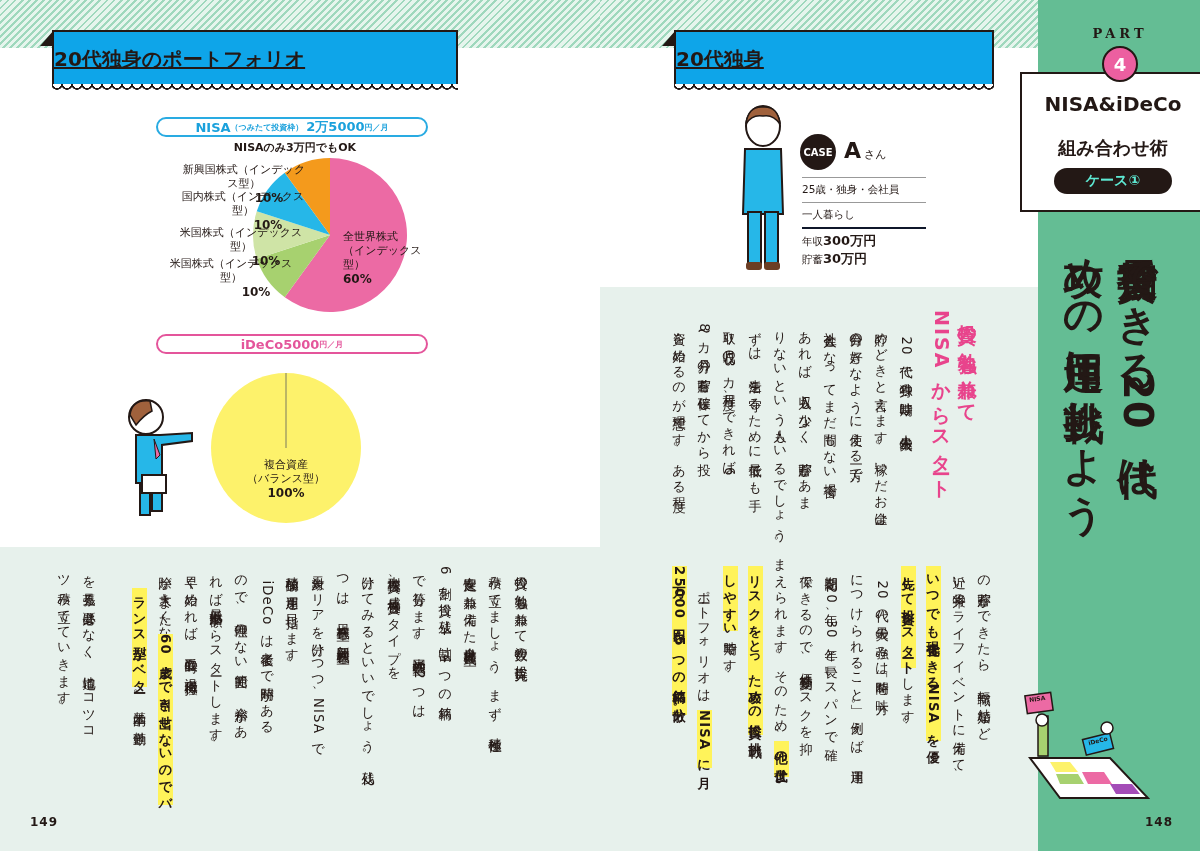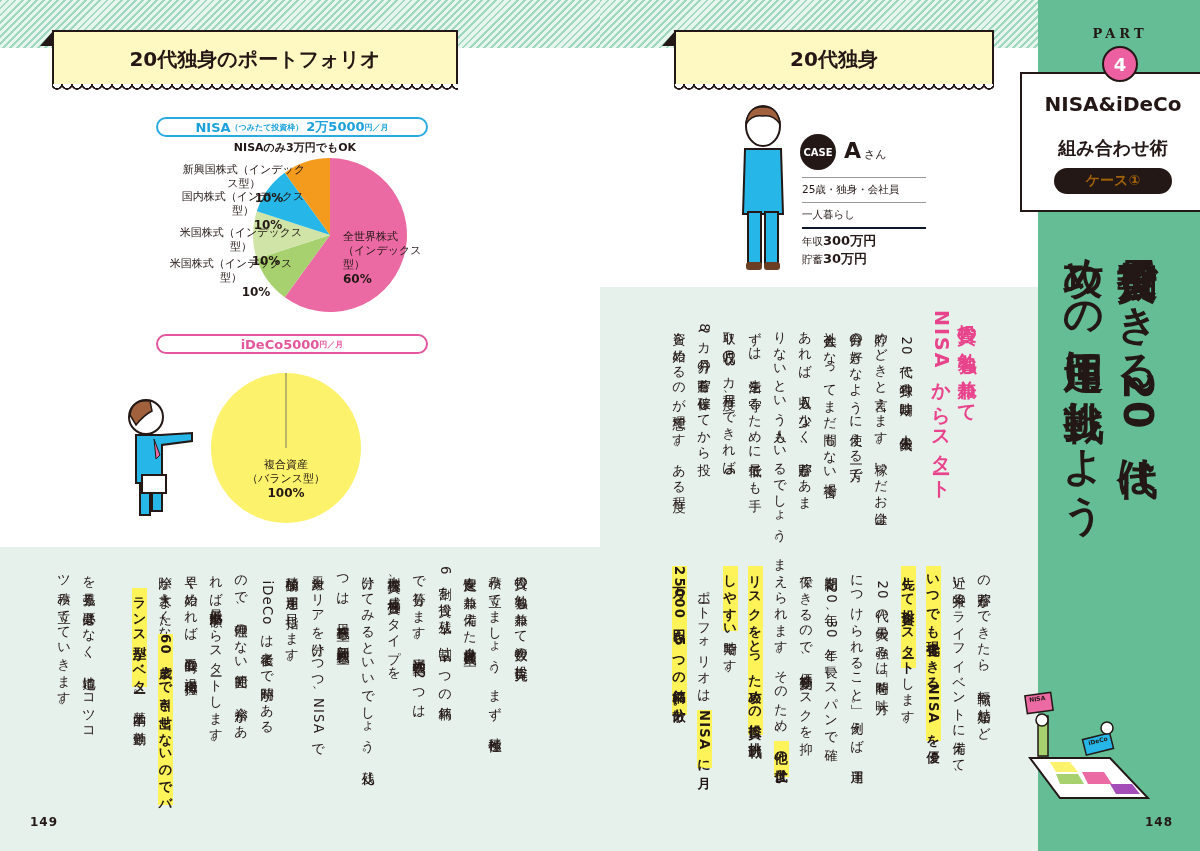--- a/index.html
+++ b/index.html
@@ -6,23 +6,23 @@
   html, body { width: 1200px; height: 851px; overflow: hidden; background: #ffffff; }
   body { position: relative; font-family: "DejaVu Sans", sans-serif; color: #231815; }
 
   .stripes {
     position: absolute; top: 0; height: 48px;
     background: repeating-linear-gradient(135deg, #9fd8bd 0 2px, #e6f5ed 2px 5px);
   }
   .mint { position: absolute; background: #e7f1ec; }
 
   .banner {
-    position: absolute; background: #fef9c3; border: 2px solid #231815; border-bottom: none;
-    display: flex; align-items: center; justify-content: center;
-    font-weight: bold; font-size: 20px;
+    position: absolute; background: #0ea5e9; border: 2px solid #231815; border-bottom: none;
+    display: flex; align-items: center; 
+    font-weight: bold; font-size: 20px; text-decoration: underline;
   }
   .banner::after {
     content: ""; position: absolute; left: -2px; right: -2px; bottom: -8px; height: 10px;
     background:
       radial-gradient(circle at 5px 0, #fff 4px, #231815 4px, #231815 5.5px, transparent 6px) 0 0 / 10px 10px repeat-x;
   }
   .banner .fold {
     position: absolute; left: -14px; top: -2px; width: 0; height: 0;
     border-top: 16px solid transparent; border-right: 14px solid #231815;
   }
@@ -215,21 +215,21 @@
   <div class="vcol" style="left:691px;top:566px;"><span>　ポートフォリオは、</span><span class="hl">NISAに月</span></div>
   <div class="vcol" style="left:666px;top:566px;"><span class="hl">2万5000円を5つの銘柄に分散。</span></div>
 </div>
 
 <div class="side"></div>
 <div style="position:absolute;left:1080px;top:26px;width:80px;text-align:center;font-family:'DejaVu Serif',serif;font-size:13px;font-weight:bold;letter-spacing:4px;">PART</div>
 <div style="position:absolute;left:1102px;top:46px;width:36px;height:36px;border-radius:50%;background:#ec5fa0;border:2px solid #231815;color:#fff;font-size:18px;font-weight:bold;display:flex;align-items:center;justify-content:center;z-index:3;">4</div>
 <div style="position:absolute;left:1020px;top:72px;width:184px;height:140px;background:#fff;border:2px solid #231815;border-right:none;z-index:2;">
   <div style="margin-top:18px;text-align:center;font-size:20px;font-weight:bold;">NISA&amp;iDeCo</div>
   <div style="margin-top:20px;text-align:center;font-size:18px;font-weight:bold;">組み合わせ術</div>
-  <div style="margin:8px auto 0;width:118px;height:26px;border-radius:13px;background:#231815;color:#a16207;font-size:14px;font-weight:bold;display:flex;align-items:center;justify-content:center;">ケース①</div>
+  <div style="margin:8px auto 0;width:118px;height:26px;border-radius:13px;background:#231815;color:#5eead4;font-size:14px;font-weight:bold;display:flex;align-items:center;justify-content:center;">ケース①</div>
 </div>
 
 <div class="vtitle" style="left:1112px;top:228px;">長期投資できる20代は</div>
 <div class="vtitle" style="left:1058px;top:228px;">攻めの運用に挑戦しよう</div>
 
 <svg style="position:absolute;left:1020px;top:680px;" width="130" height="120" viewBox="0 0 130 120">
   <path d="M10,78 L90,78 L128,118 L40,118 Z" fill="#fff" stroke="#231815" stroke-width="2"></path>
   <path d="M30,82 L50,82 L58,92 L36,92 Z" fill="#fdf26b"></path>
   <path d="M36,94 L58,94 L64,104 L40,104 Z" fill="#a7d16f"></path>
   <path d="M62,92 L84,92 L92,104 L68,104 Z" fill="#ec6aa4"></path>

